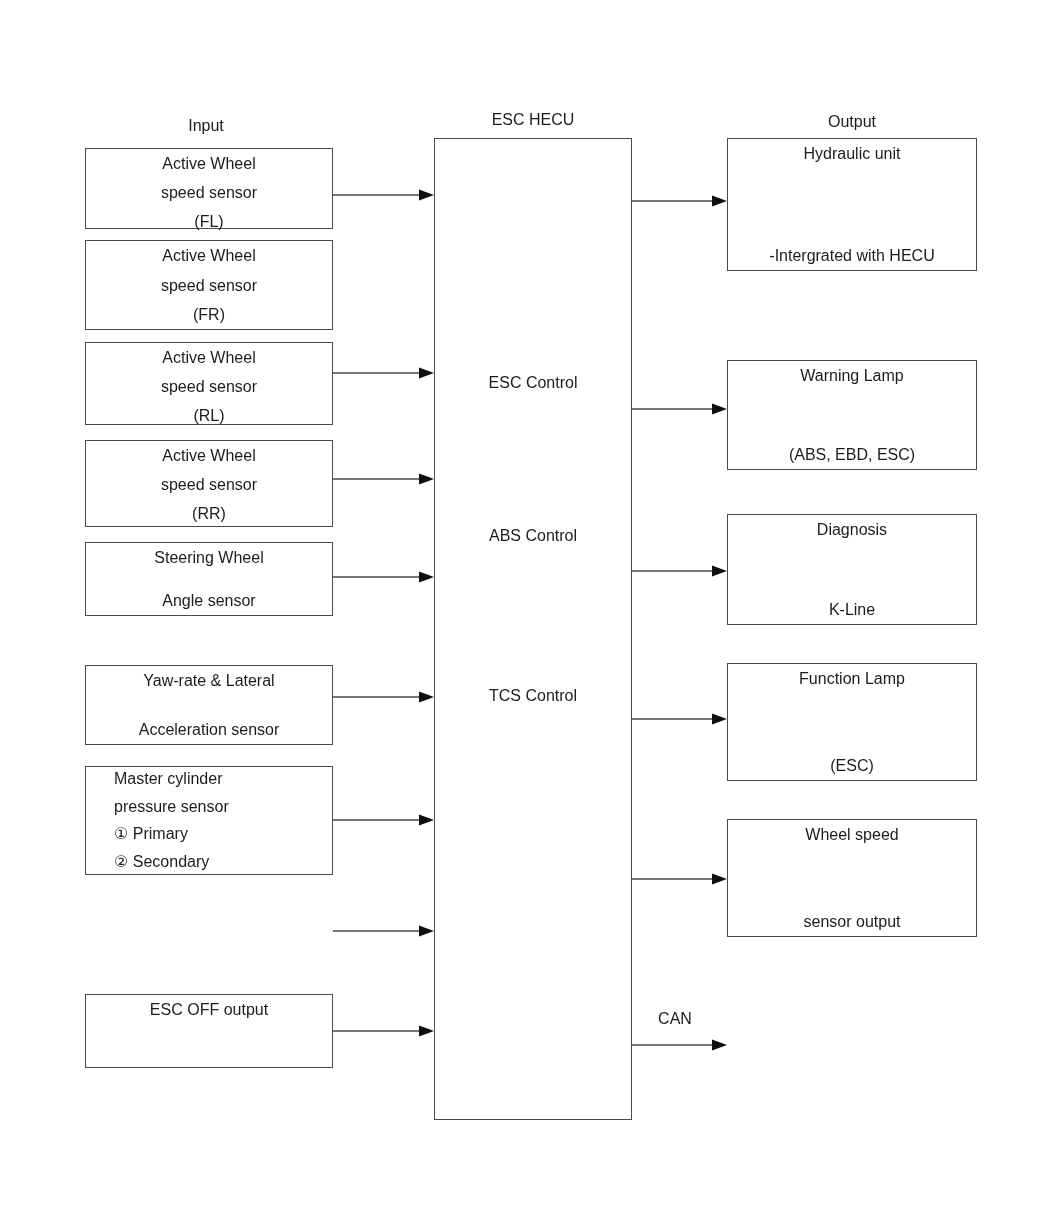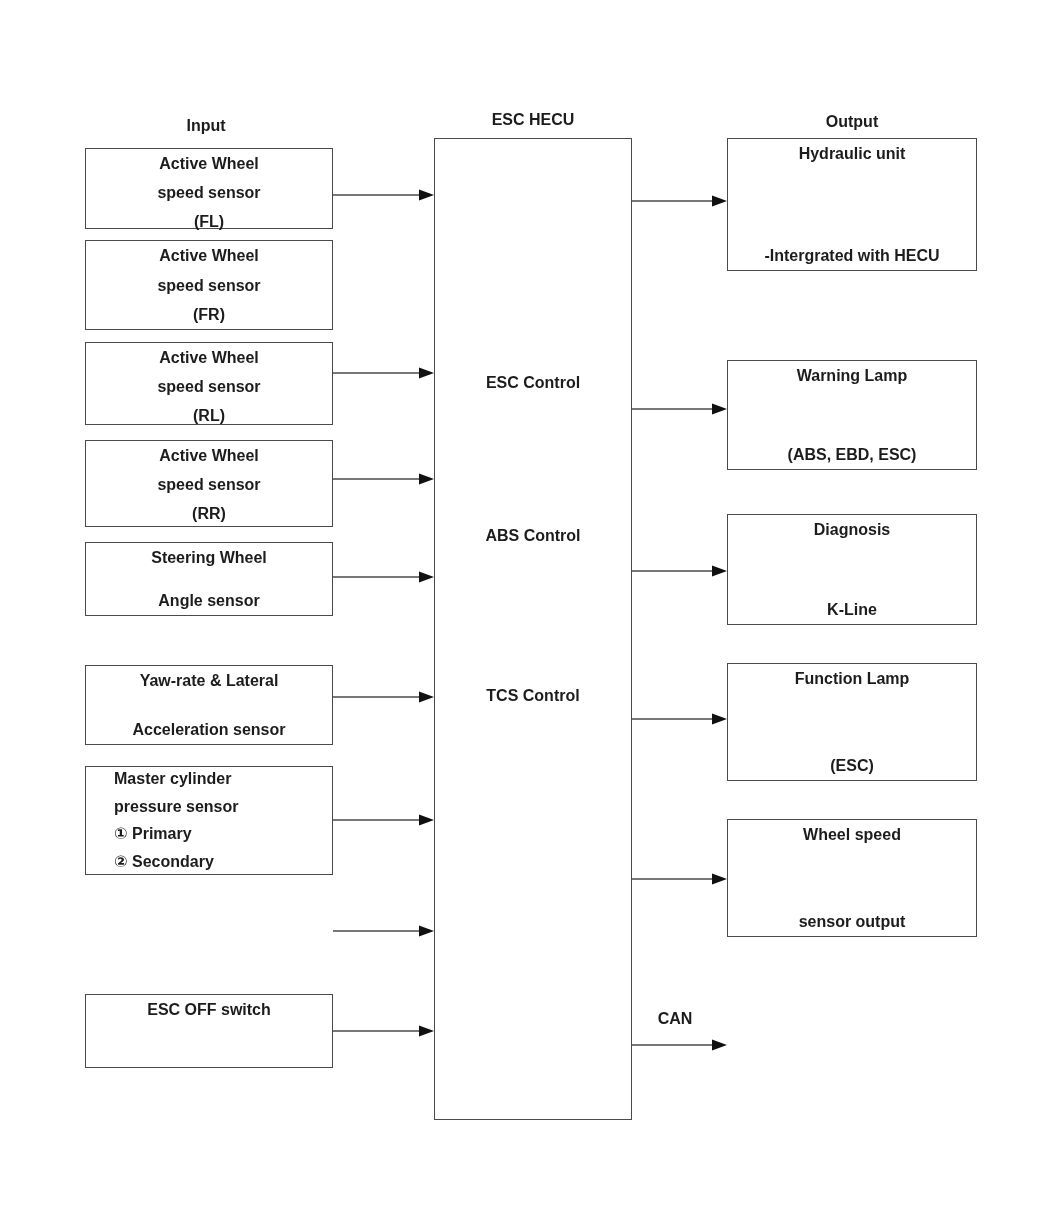--- a/index.html
+++ b/index.html
@@ -8,21 +8,20 @@
     background: #ffffff;
     font-family: "Liberation Sans", "DejaVu Sans", sans-serif;
   }
   #canvas {
     position: relative;
     width: 1050px;
     height: 1213px;
     background: #ffffff;
     color: #1c1c1c;
     overflow: hidden;
-    font-weight: bold;
   }
   .col-header {
     position: absolute;
     font-size: 16px;
     color: #1c1c1c;
     text-align: center;
     transform: translateX(-50%);
     white-space: nowrap;
   }
   .box {
@@ -123,21 +122,21 @@
 
   <div class="box left-align" style="left:85px; top:766px; width:248px; height:109px;">
     <span class="line">Master cylinder</span>
     <span class="line">pressure sensor</span>
     <span class="line">① Primary</span>
     <span class="line">② Secondary</span>
   </div>
 
 
   <div class="box" style="left:85px; top:994px; width:248px; height:74px;">
-    <span class="line">ESC OFF switch</span>
+    <span class="line">ESC OFF output</span>
   </div>
 
   <div class="hecu-box" style="left:434px; top:138px; width:198px; height:982px;"></div>
   <div class="hecu-label" style="top:374px;">ESC Control</div>
   <div class="hecu-label" style="top:527px;">ABS Control</div>
   <div class="hecu-label" style="top:687px;">TCS Control</div>
 
   <div class="box" style="left:727px; top:138px; width:250px; height:133px;">
     <span class="line">Hydraulic unit</span>
     <span class="line">-Intergrated with HECU</span>

